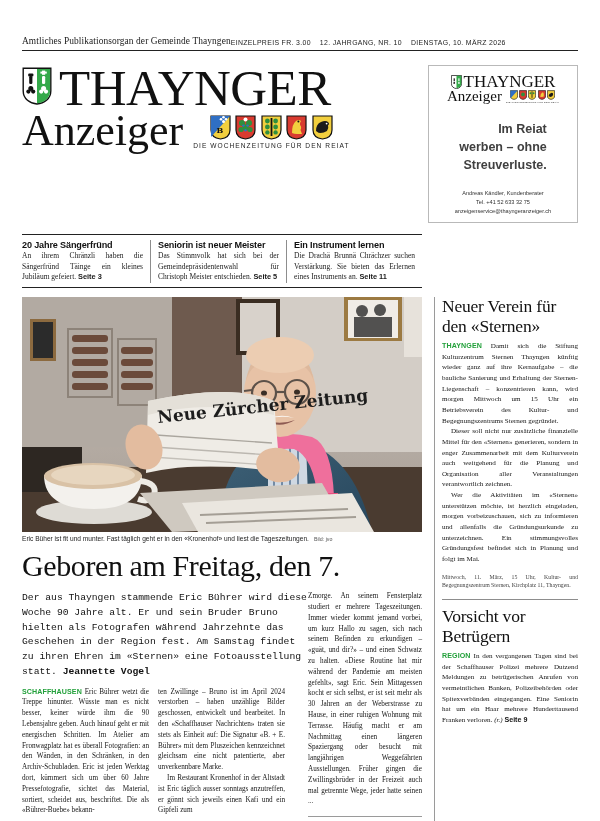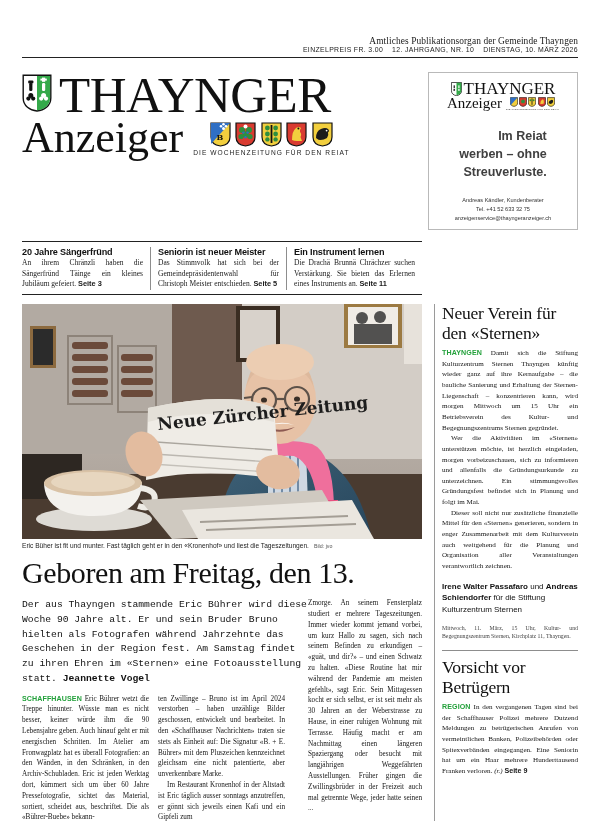--- a/index.html
+++ b/index.html
@@ -1,21 +1,21 @@
 <!DOCTYPE html>
 <html><head>
 <meta charset="utf-8">
 <style>
   html,body{margin:0;padding:0;background:#ffffff;}
   body{width:600px;height:821px;font-family:"Liberation Serif",serif;color:#111;overflow:hidden;position:relative;}
   .page{width:600px;height:821px;position:relative;box-sizing:border-box;padding:0 22px;}
 
   
   .topbar{display:flex;align-items:flex-end;justify-content:flex-start;
-          padding-top:36px;padding-bottom:4px;border-bottom:1.2px solid #222;flex-direction:column;}
+          padding-top:36px;padding-bottom:4px;border-bottom:1.2px solid #222;}
   .topbar-left{font-family:"Liberation Serif",serif;font-size:9.4px;letter-spacing:.1px;color:#1a1a1a;}
   .topbar-right{font-family:"Liberation Sans",sans-serif;font-size:6.9px;letter-spacing:.35px;color:#222;display:flex;gap:9px;}
 
   
   .masthead{display:flex;justify-content:space-between;margin-top:14px;}
   .mast-left{flex:0 0 400px;}
   .mast-row1{display:flex;align-items:center;gap:7px;}
   .mast-title{font-family:"Liberation Serif",serif;font-size:51px;line-height:.92;letter-spacing:-.5px;color:#111;font-weight:400;}
   .mast-row2{display:flex;align-items:flex-end;gap:10px;margin-top:-2px;}
   .mast-sub{font-family:"Liberation Serif",serif;font-size:44px;line-height:.95;color:#111;font-weight:400;}
@@ -371,21 +371,21 @@
               <line x1="184" y1="226" x2="334" y2="220"></line>
             </g>
         </svg>
       </div>
 
       <div class="caption">
         <span>Eric Büher ist fit und munter. Fast täglich geht er in den «Kronenhof» und liest die Tageszeitungen.</span>
         <span class="credit">Bild: jvo</span>
       </div>
 
-      <h1 class="headline">Geboren am Freitag, den 13.</h1>
+      <h1 class="headline">Geboren am Freitag, den 7.</h1>
 
       <div class="leadwrap">
         <div style="width:291px;">
           <div class="lead">
             <span>Der aus Thayngen stammende Eric Bührer wird diese Woche 90 Jahre alt. Er und sein Bruder Bruno hielten als Fotografen während Jahrzehnte das Geschehen in der Region fest. Am Samstag findet zu ihren Ehren im «Sternen» eine Fotoausstellung statt. </span><b>Jeannette Vogel</b>
           </div>
           <div class="bodycols">
             <div class="bcol">
               <p><span class="dateline">SCHAFFHAUSEN</span> <span>Eric Bührer wetzt die Treppe hinunter. Wüsste man es nicht besser, keiner würde ihm die 90 Lebensjahre geben. Auch hinauf geht er mit energischen Schritten. Im Atelier am Fronwagplatz hat es überall Fotografien: an den Wänden, in den Schränken, in den Archiv-Schubladen. Eric ist jeden Werktag dort, kümmert sich um über 60 Jahre Pressefotografie, sichtet das Material, sortiert, scheidet aus, beschriftet. Die als «Bührer-Buebe» bekann-</span></p>
             </div>
@@ -404,25 +404,22 @@
       </div>
     </div>
 
     <div class="right">
       <h2 class="r-head">
         <span>Neuer Verein für</span><br>
         <span>den «Sternen»</span>
       </h2>
       <div class="r-body">
         <p><span class="dateline">THAYNGEN</span> <span>Damit sich die Stiftung Kulturzentrum Sternen Thayngen künftig wieder ganz auf ihre Kernaufgabe – die bauliche Sanierung und Erhaltung der Sternen-Liegenschaft – konzentrieren kann, wird morgen Mittwoch um 15 Uhr ein Betriebsverein des Kultur- und Begegnungszentrums Sternen gegründet.</span></p>
+        <p class="ind">Dieser soll nicht nur zusätzliche finanzielle Mittel für den «Sternen» generieren, sondern in enger Zusammenarbeit mit dem Kulturverein auch weitgehend für die Planung und Organisation aller Veranstaltungen verantwortlich zeichnen.</p>
         <p class="ind">Wer die Aktivitäten im «Sternen» unterstützen möchte, ist herzlich eingeladen, morgen vorbeizuschauen, sich zu informieren und allenfalls die Gründungsurkunde zu unterzeichnen. Ein stimmungsvolles Gründungsfest befindet sich in Planung und folgt im Mai.</p>
-        <p class="ind">Dieser soll nicht nur zusätzliche finanzielle Mittel für den «Sternen» generieren, sondern in enger Zusammenarbeit mit dem Kulturverein auch weitgehend für die Planung und Organisation aller Veranstaltungen verantwortlich zeichnen.</p>
-      </div>
-      <div class="r-byline">
-        <b>Irene Walter Passafaro</b><span> und </span><b>Andreas Schiendorfer</b><span> für die Stiftung Kulturzentrum Sternen</span>
       </div>
       <div class="r-info">Mittwoch, 11. März, 15 Uhr, Kultur- und Begegnungszentrum Sternen, Kirchplatz 11, Thayngen.</div>
 
       <div class="r-rule"></div>
 
       <h2 class="r-head">
         <span>Vorsicht vor</span><br>
         <span>Betrügern</span>
       </h2>
       <div class="r-body r-end">

